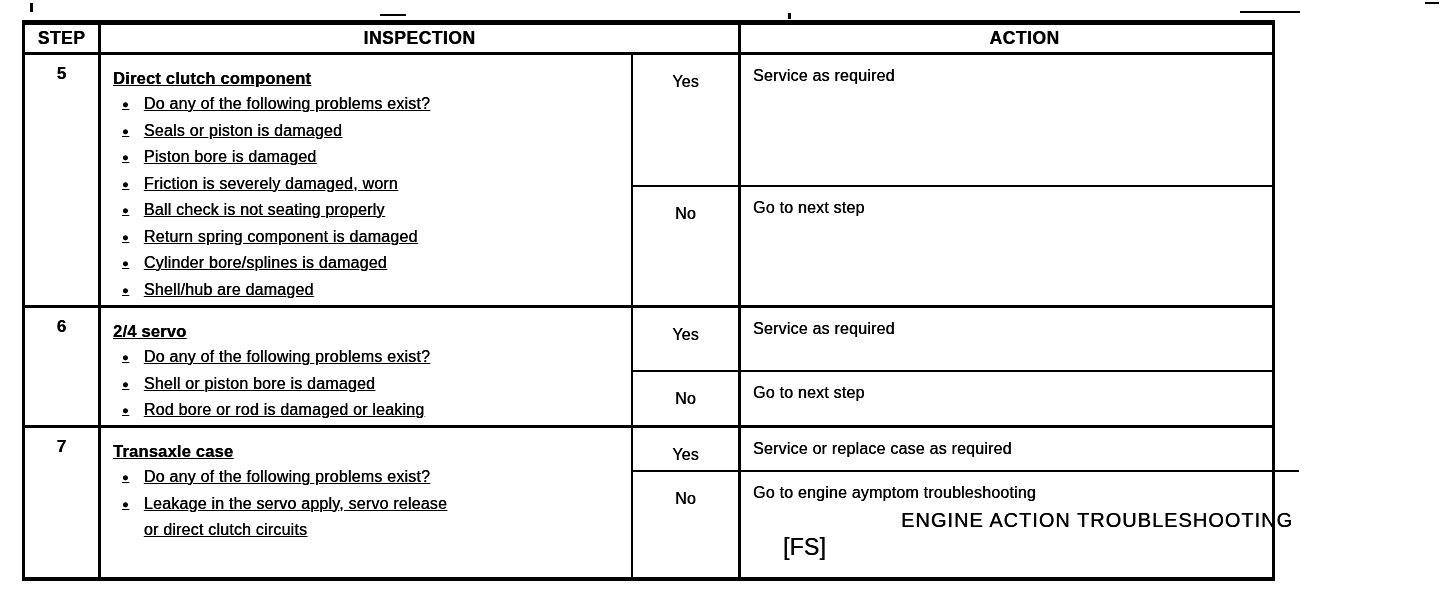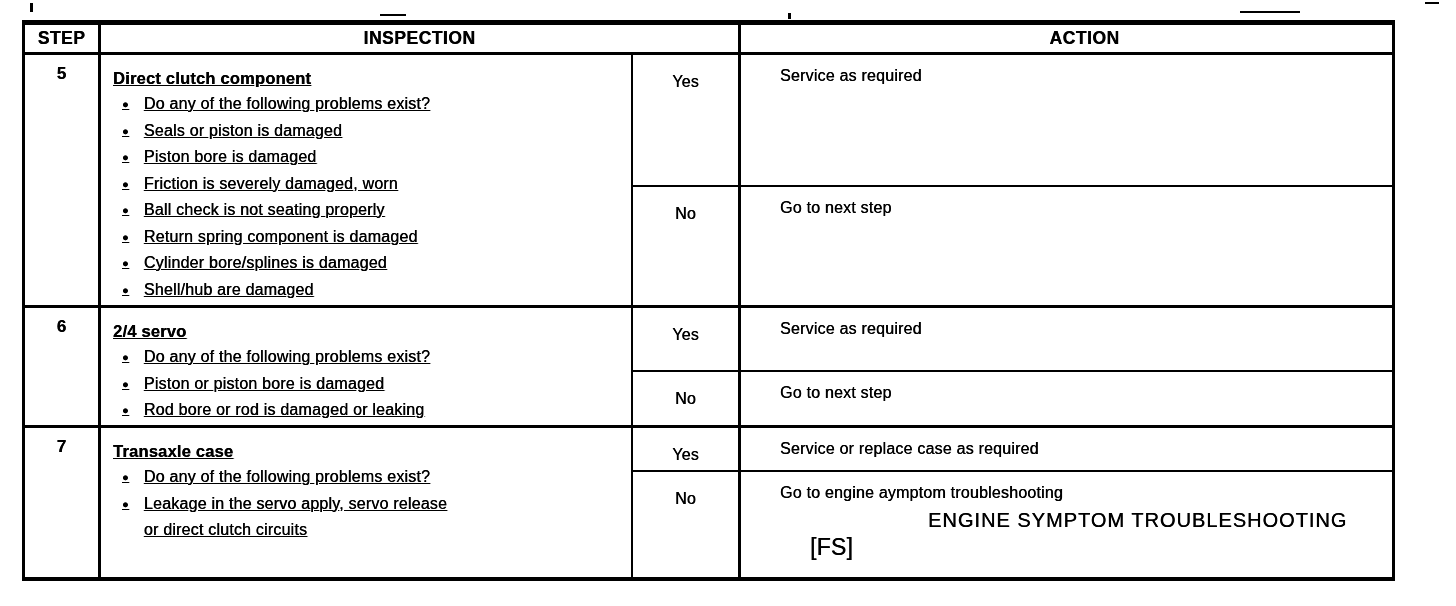--- a/index.html
+++ b/index.html
@@ -11,21 +11,21 @@
     overflow: hidden;
   }
   * { box-sizing: border-box; }
 
   
   .ink { text-shadow: 0.35px 0 0 #000; letter-spacing: 0.2px; }
 
   .scan-table {
     position: absolute;
     left: 22px; top: 20px;
-    width: 1373px; height: 561px;
+    width: 1253px; height: 561px;
     border: 3px solid #000;
     border-top-width: 5px;
     border-bottom-width: 4px;
     display: flex;
     flex-direction: column;
     background: #fff;
   }
 
   .row { display: grid; grid-template-columns: 76px 532px 1fr; }
   .row.header { grid-template-columns: 76px 640px 1fr; height: 30px; }
@@ -86,21 +86,20 @@
   .yn {
     border-right: 3px solid #000;
     text-align: center;
     font-size: 16px;
     padding-top: 18px;
   }
   .act {
     padding: 8px 6px 0 12px;
     font-size: 16px;
     line-height: 26px;
-    margin-left: 27px;
   }
   .act .line { min-height: 26px; }
   .act .line.ref {
     font-size: 20px;
     letter-spacing: 1px;
     margin-left: 148px;
     line-height: 28px;
     white-space: nowrap;
   }
   .act .line.code {
@@ -180,21 +179,21 @@
   </div>
 
   <div class="row r6">
     <div class="step-c">6</div>
     <div class="insp-c">
       <div class="insp-title">2/4 servo</div>
       <div class="bullet">
           <span>Do any of the following problems exist?</span>
         </div>
       <div class="bullet">
-          <span>Piston or piston bore is damaged</span>
+          <span>Shell or piston bore is damaged</span>
         </div>
       <div class="bullet">
           <span>Rod bore or rod is damaged or leaking</span>
         </div>
     </div>
     <div class="branches">
       <div class="branch b6y">
         <div class="yn">Yes</div>
         <div class="act">
           <div class="line">Service as required</div>
@@ -225,20 +224,20 @@
       <div class="branch b7y">
         <div class="yn">Yes</div>
         <div class="act">
           <div class="line">Service or replace case as required</div>
         </div>
       </div>
       <div class="branch fill">
         <div class="yn">No</div>
         <div class="act">
           <div class="line">Go to engine aymptom troubleshooting</div>
-          <div class="line ref">ENGINE SYMPTOM TROUBLESHOOTING</div>
+          <div class="line ref">ENGINE ACTION TROUBLESHOOTING</div>
           <div class="line code">[FS]</div>
         </div>
       </div>
     </div>
   </div>
 
 </div>
 
 </body></html>

